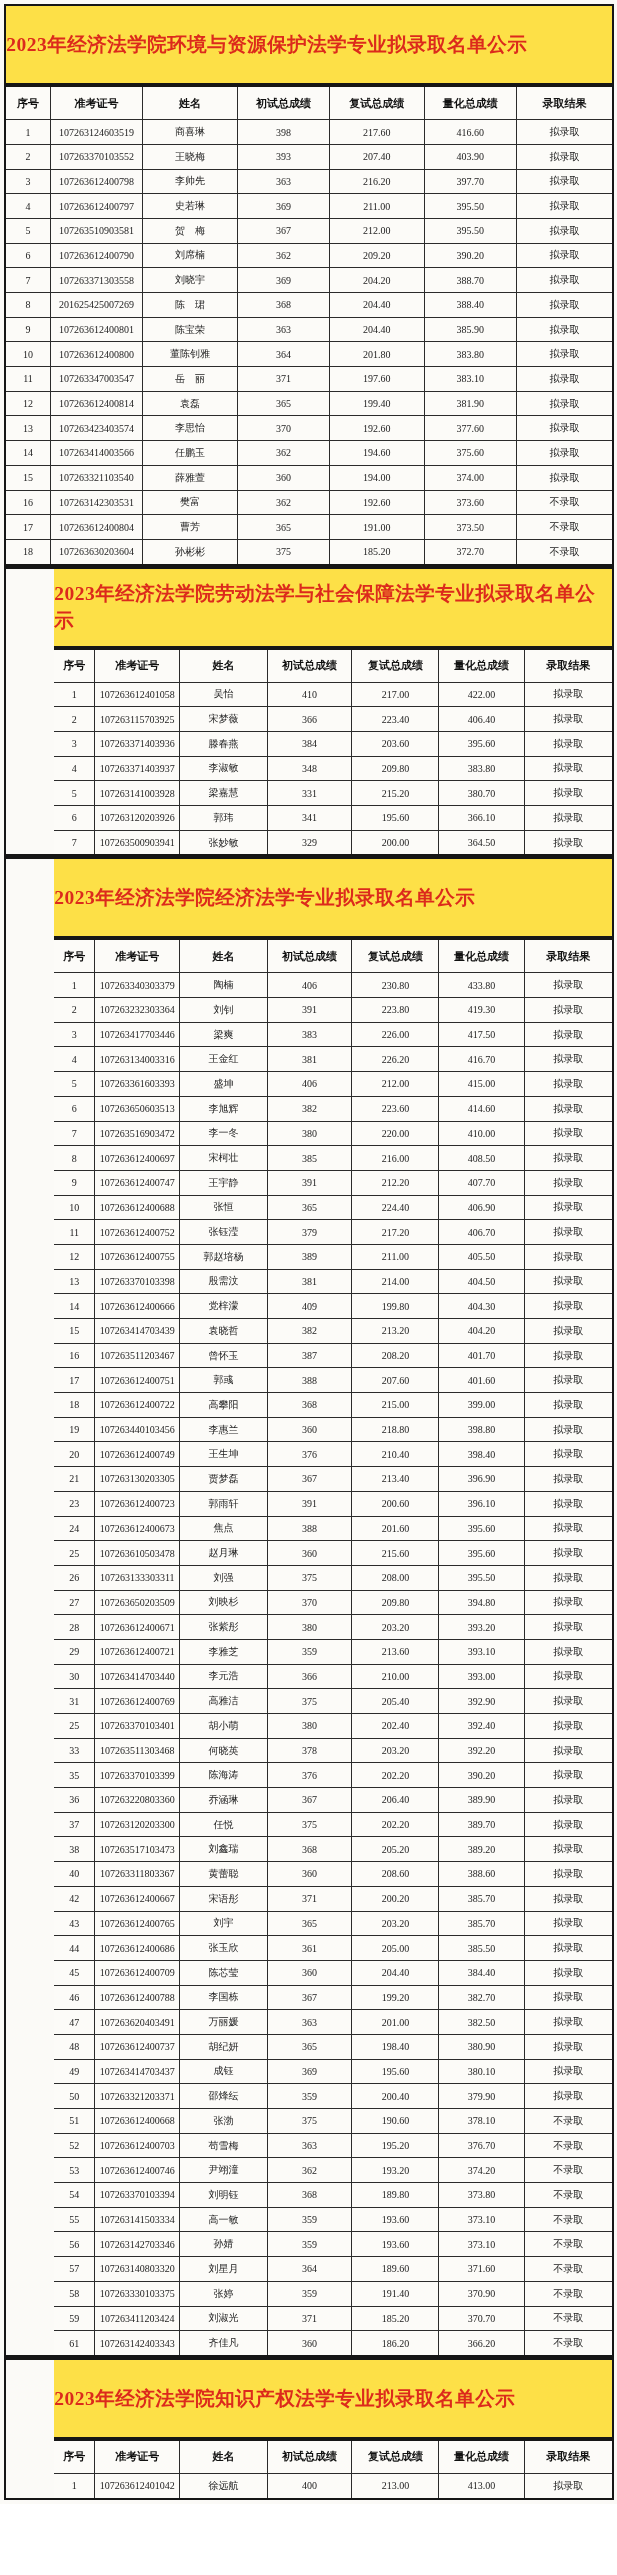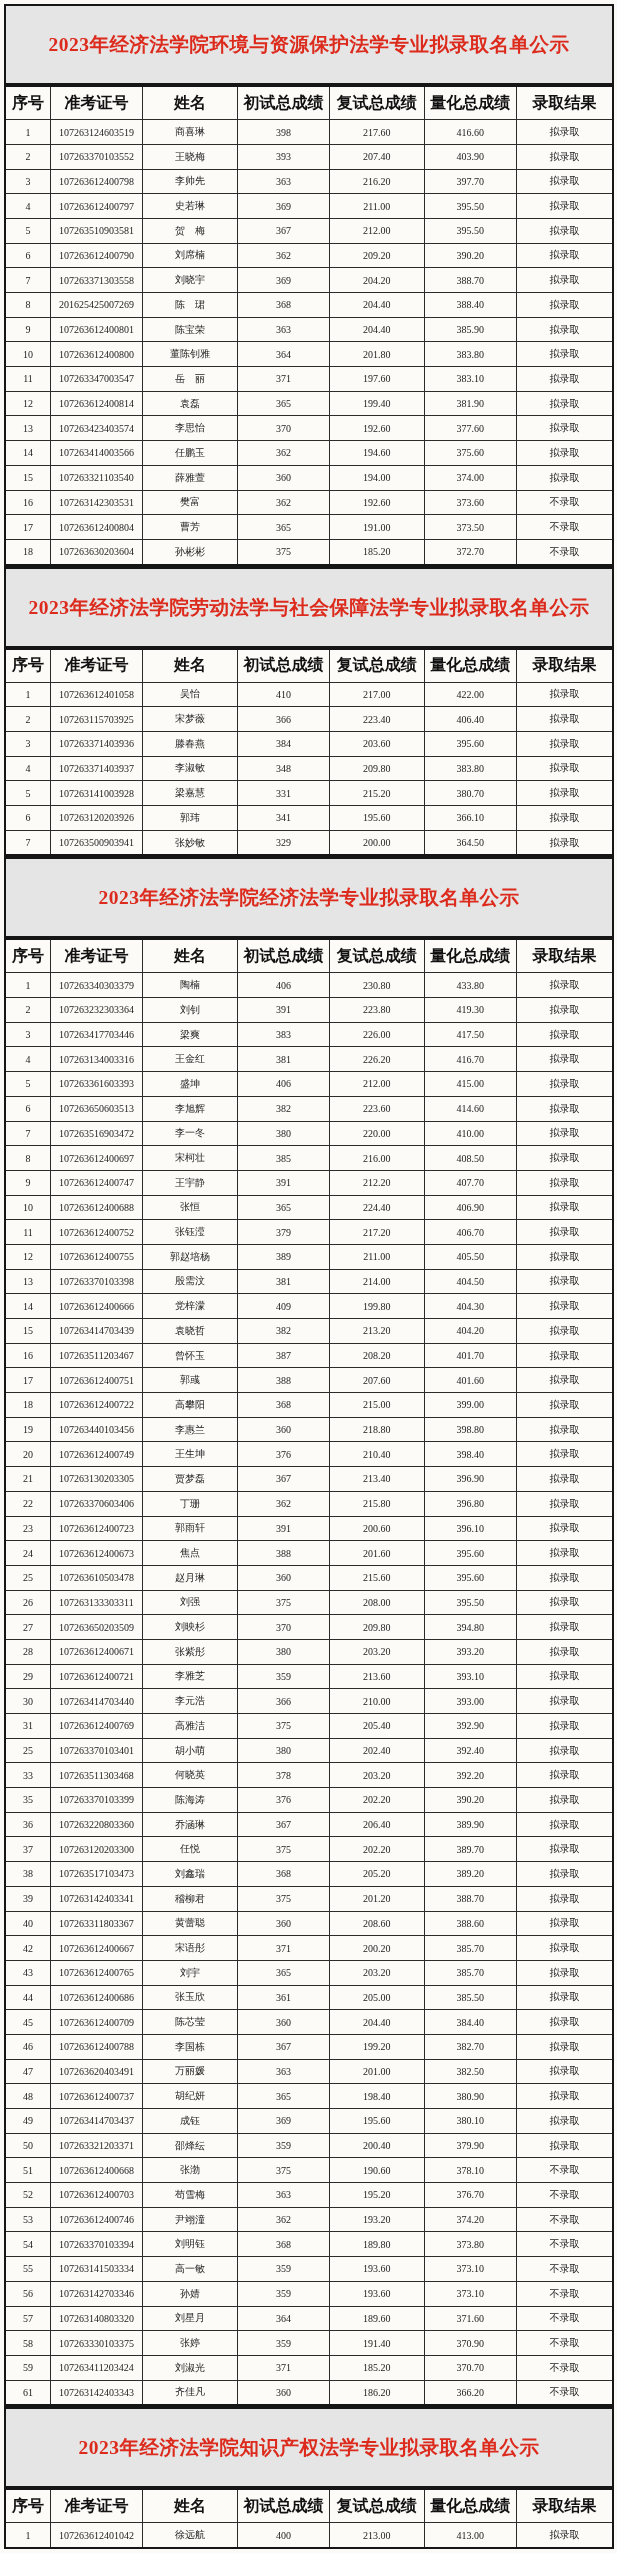--- a/index.html
+++ b/index.html
@@ -8,28 +8,27 @@
     width: 618px;
     box-sizing: border-box;
     background: #fbfaf7;
     padding: 4.2px;
   }
   .doc {
     box-sizing: border-box;
     border: 2.6px solid #161616;
     background: #fbfaf7;
   }
-  .section + .section { border-top: 5.3px solid #161616; }
+  .section + .section { border-top: 5.3px solid #161616; padding-left: 48px; }
   .title-band {
     height: 77px;
     display: flex;
     align-items: center;
-    justify-content: center;
     border-bottom: 4.2px solid #161616;
-    background: #e5e5e5;
+    background: #fde047;
   }
   .title-band .title-text {
     font-size: 19.5px;
     font-weight: bold;
     letter-spacing: 0.5px;
     color: #dc2a1c;
   }
   table {
     width: 100%;
     border-collapse: collapse;
@@ -40,21 +39,21 @@
     border: 1.1px solid #2b2b2b;
     border-top-width: 1.6px;
     border-bottom-width: 1.6px;
     text-align: center;
     vertical-align: middle;
     overflow: hidden;
     white-space: nowrap;
   }
   th {
     height: 30px;
-    font-size: 16px;
+    font-size: 11px;
     font-weight: bold;
     color: #111111;
   }
   td {
     height: 21.7px;
     font-size: 10px;
     color: #222222;
   }
   tr > *:first-child { border-left: none; }
   tr > *:last-child { border-right: none; }
@@ -567,29 +566,20 @@
             <tr>
               <td>21</td>
               <td>107263130203305</td>
               <td>贾梦磊</td>
               <td>367</td>
               <td>213.40</td>
               <td>396.90</td>
               <td>拟录取</td>
             </tr>
             <tr>
-              <td>22</td>
-              <td>107263370603406</td>
-              <td>丁珊</td>
-              <td>362</td>
-              <td>215.80</td>
-              <td>396.80</td>
-              <td>拟录取</td>
-            </tr>
-            <tr>
               <td>23</td>
               <td>107263612400723</td>
               <td>郭雨轩</td>
               <td>391</td>
               <td>200.60</td>
               <td>396.10</td>
               <td>拟录取</td>
             </tr>
             <tr>
               <td>24</td>
@@ -708,29 +698,20 @@
               <td>389.70</td>
               <td>拟录取</td>
             </tr>
             <tr>
               <td>38</td>
               <td>107263517103473</td>
               <td>刘鑫瑞</td>
               <td>368</td>
               <td>205.20</td>
               <td>389.20</td>
-              <td>拟录取</td>
-            </tr>
-            <tr>
-              <td>39</td>
-              <td>107263142403341</td>
-              <td>稽柳君</td>
-              <td>375</td>
-              <td>201.20</td>
-              <td>388.70</td>
               <td>拟录取</td>
             </tr>
             <tr>
               <td>40</td>
               <td>107263311803367</td>
               <td>黄蕾聪</td>
               <td>360</td>
               <td>208.60</td>
               <td>388.60</td>
               <td>拟录取</td>

